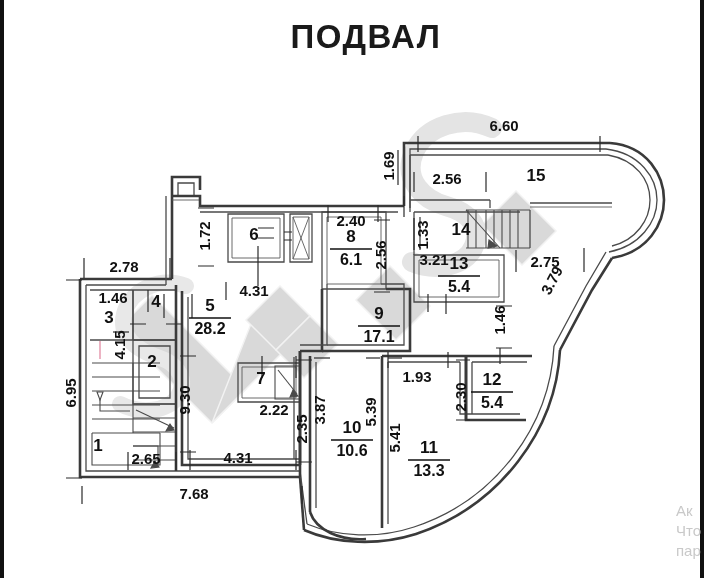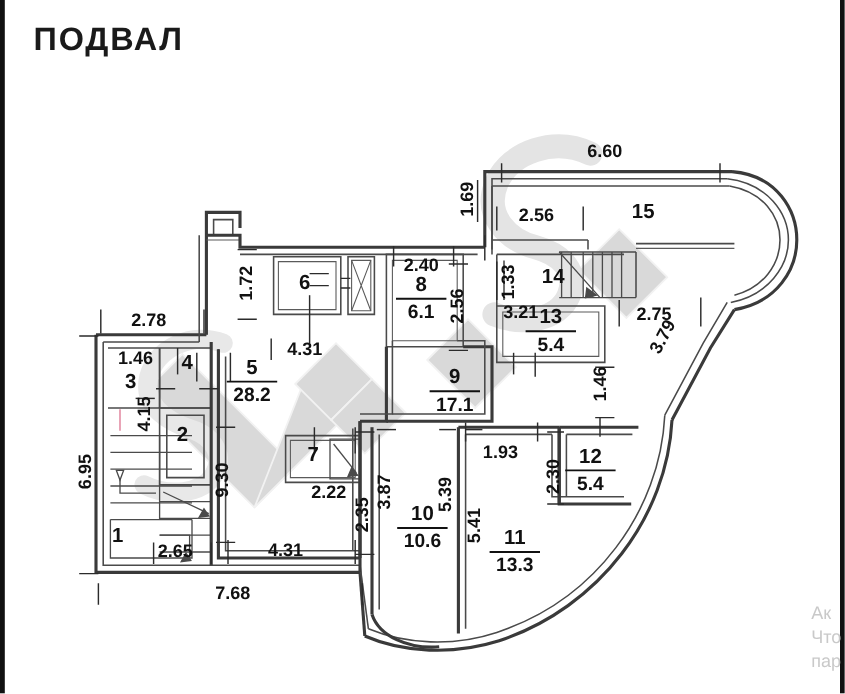--- a/index.html
+++ b/index.html
@@ -20,21 +20,22 @@
     top: 0; bottom: 0;
     width: 4px;
     background: #111111;
   }
   .edge-left { left: 0; }
   .edge-right { right: 0; }
   #title {
     position: absolute;
     left: 0; right: 0;
     top: 18px;
-    font-size: 27px;
+    text-align: center;
+    font-size: 33px;
     font-weight: 700;
     letter-spacing: 1.5px;
     color: #1a1a1a;
     font-family: "Liberation Sans", sans-serif;
     padding-left: 28px;
   }
   #plan {
     position: absolute;
     left: 0; top: 0;
   }

